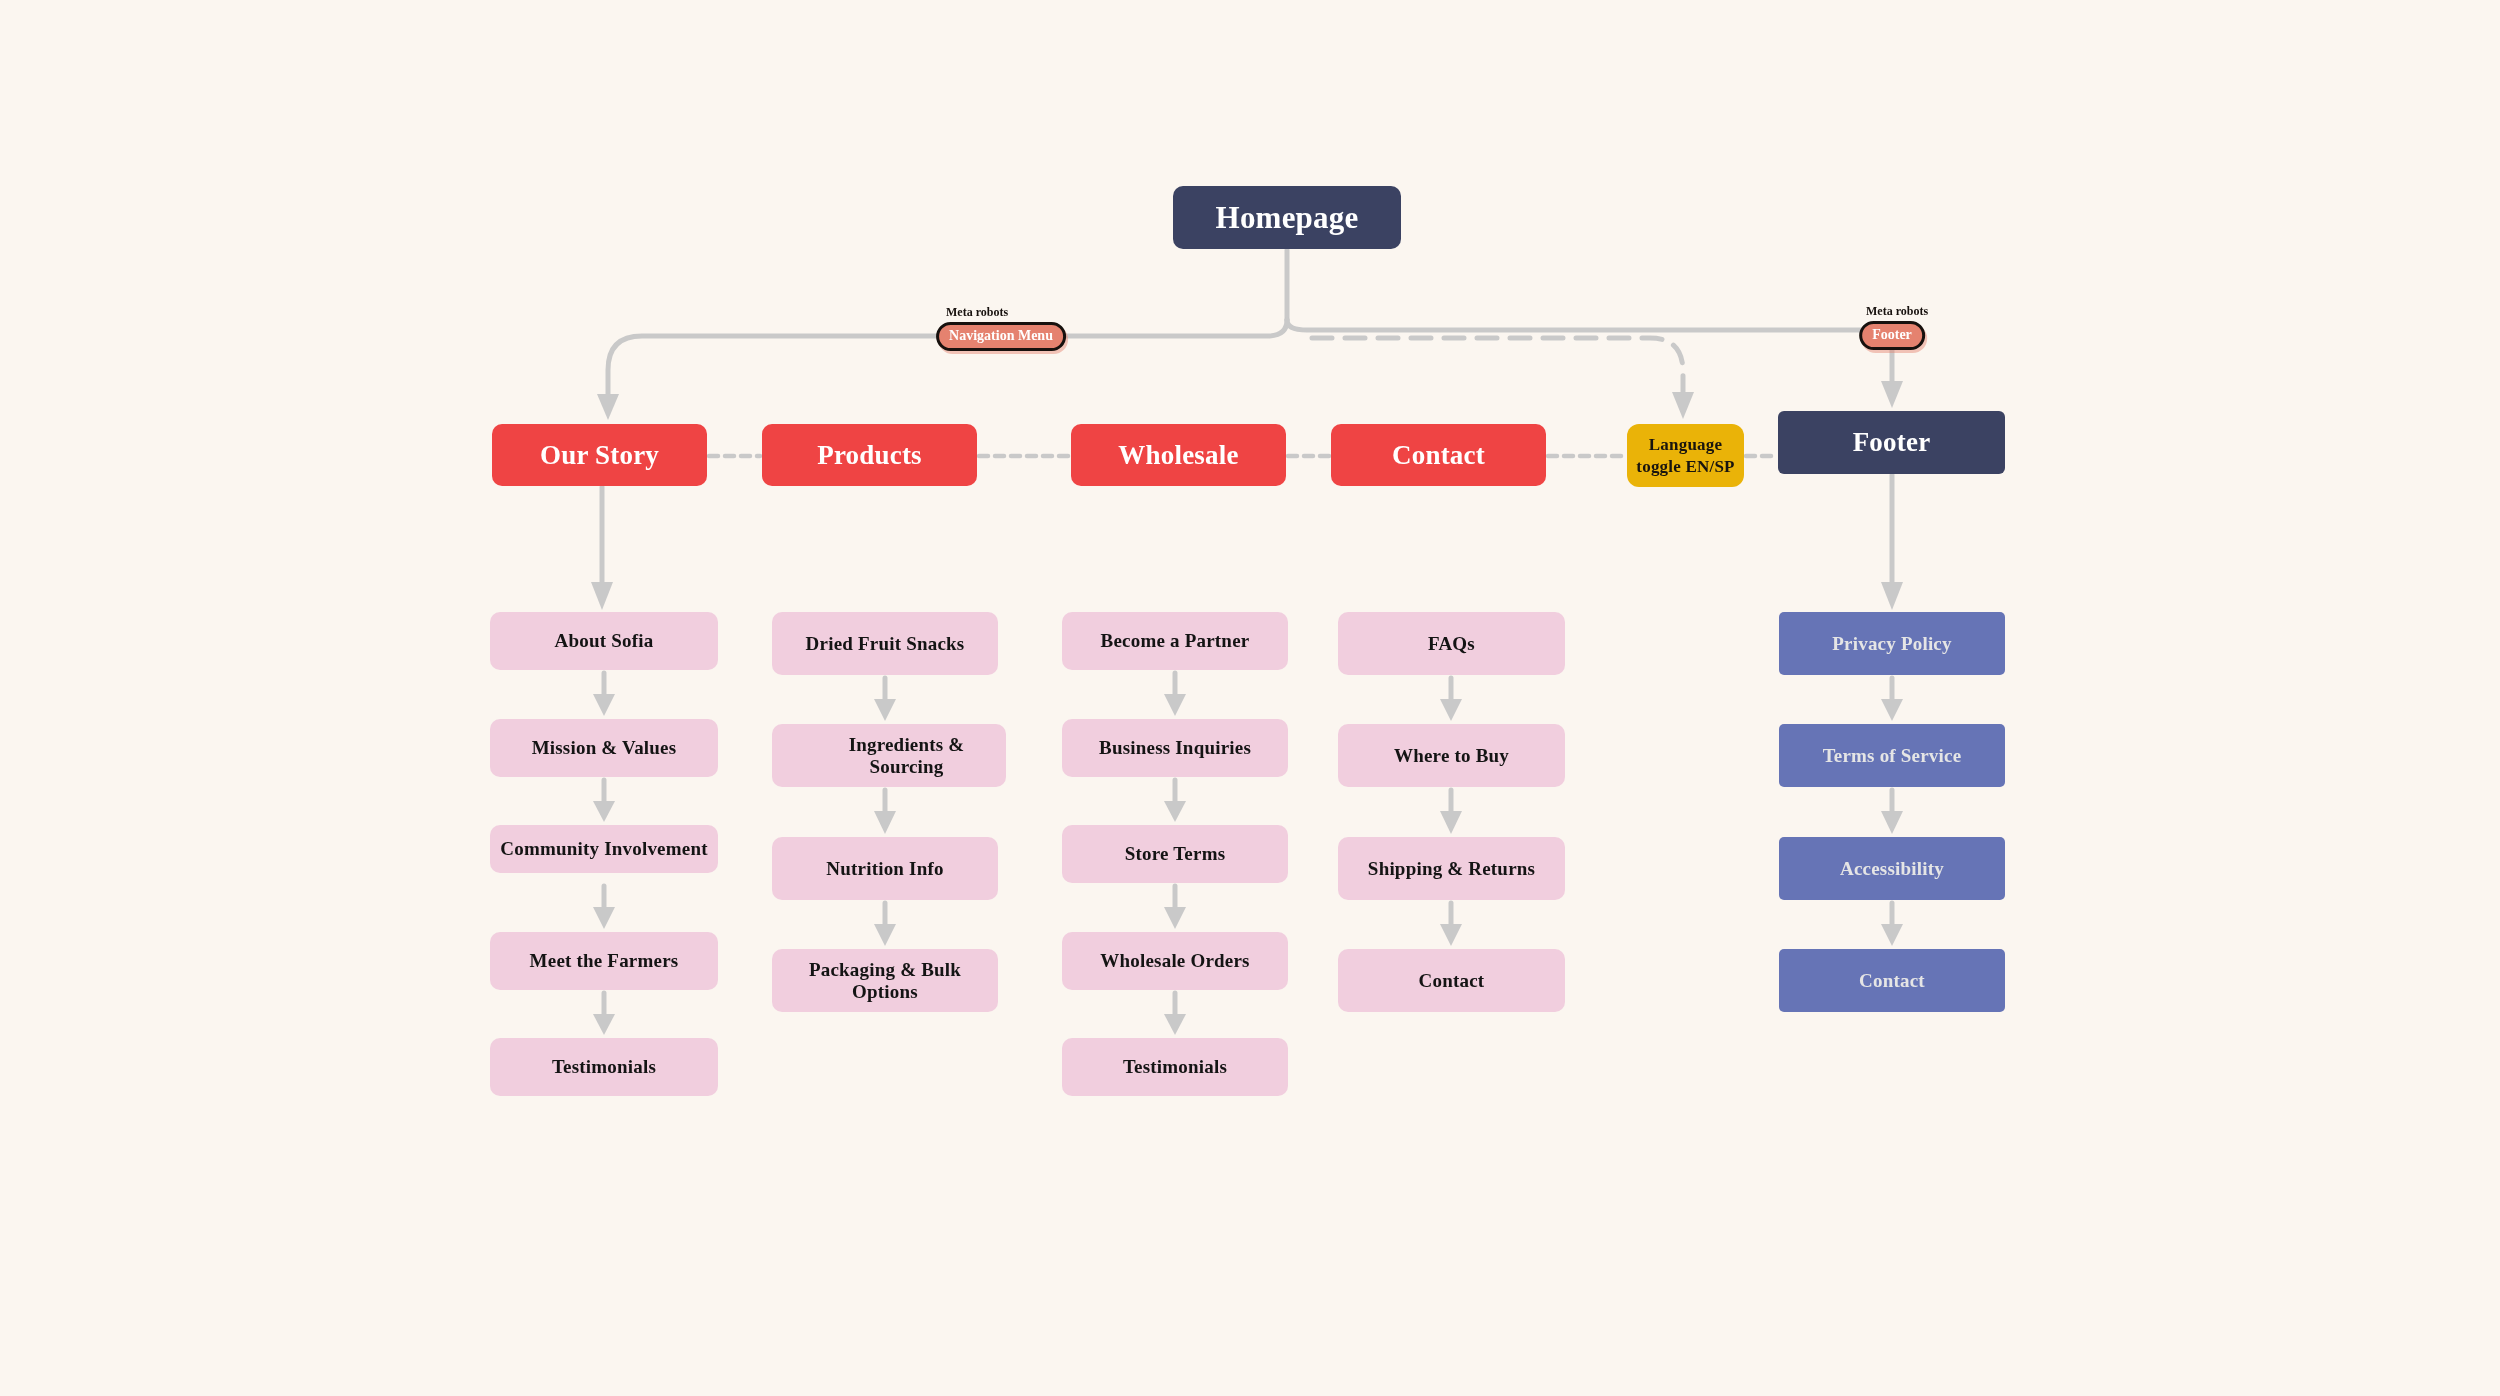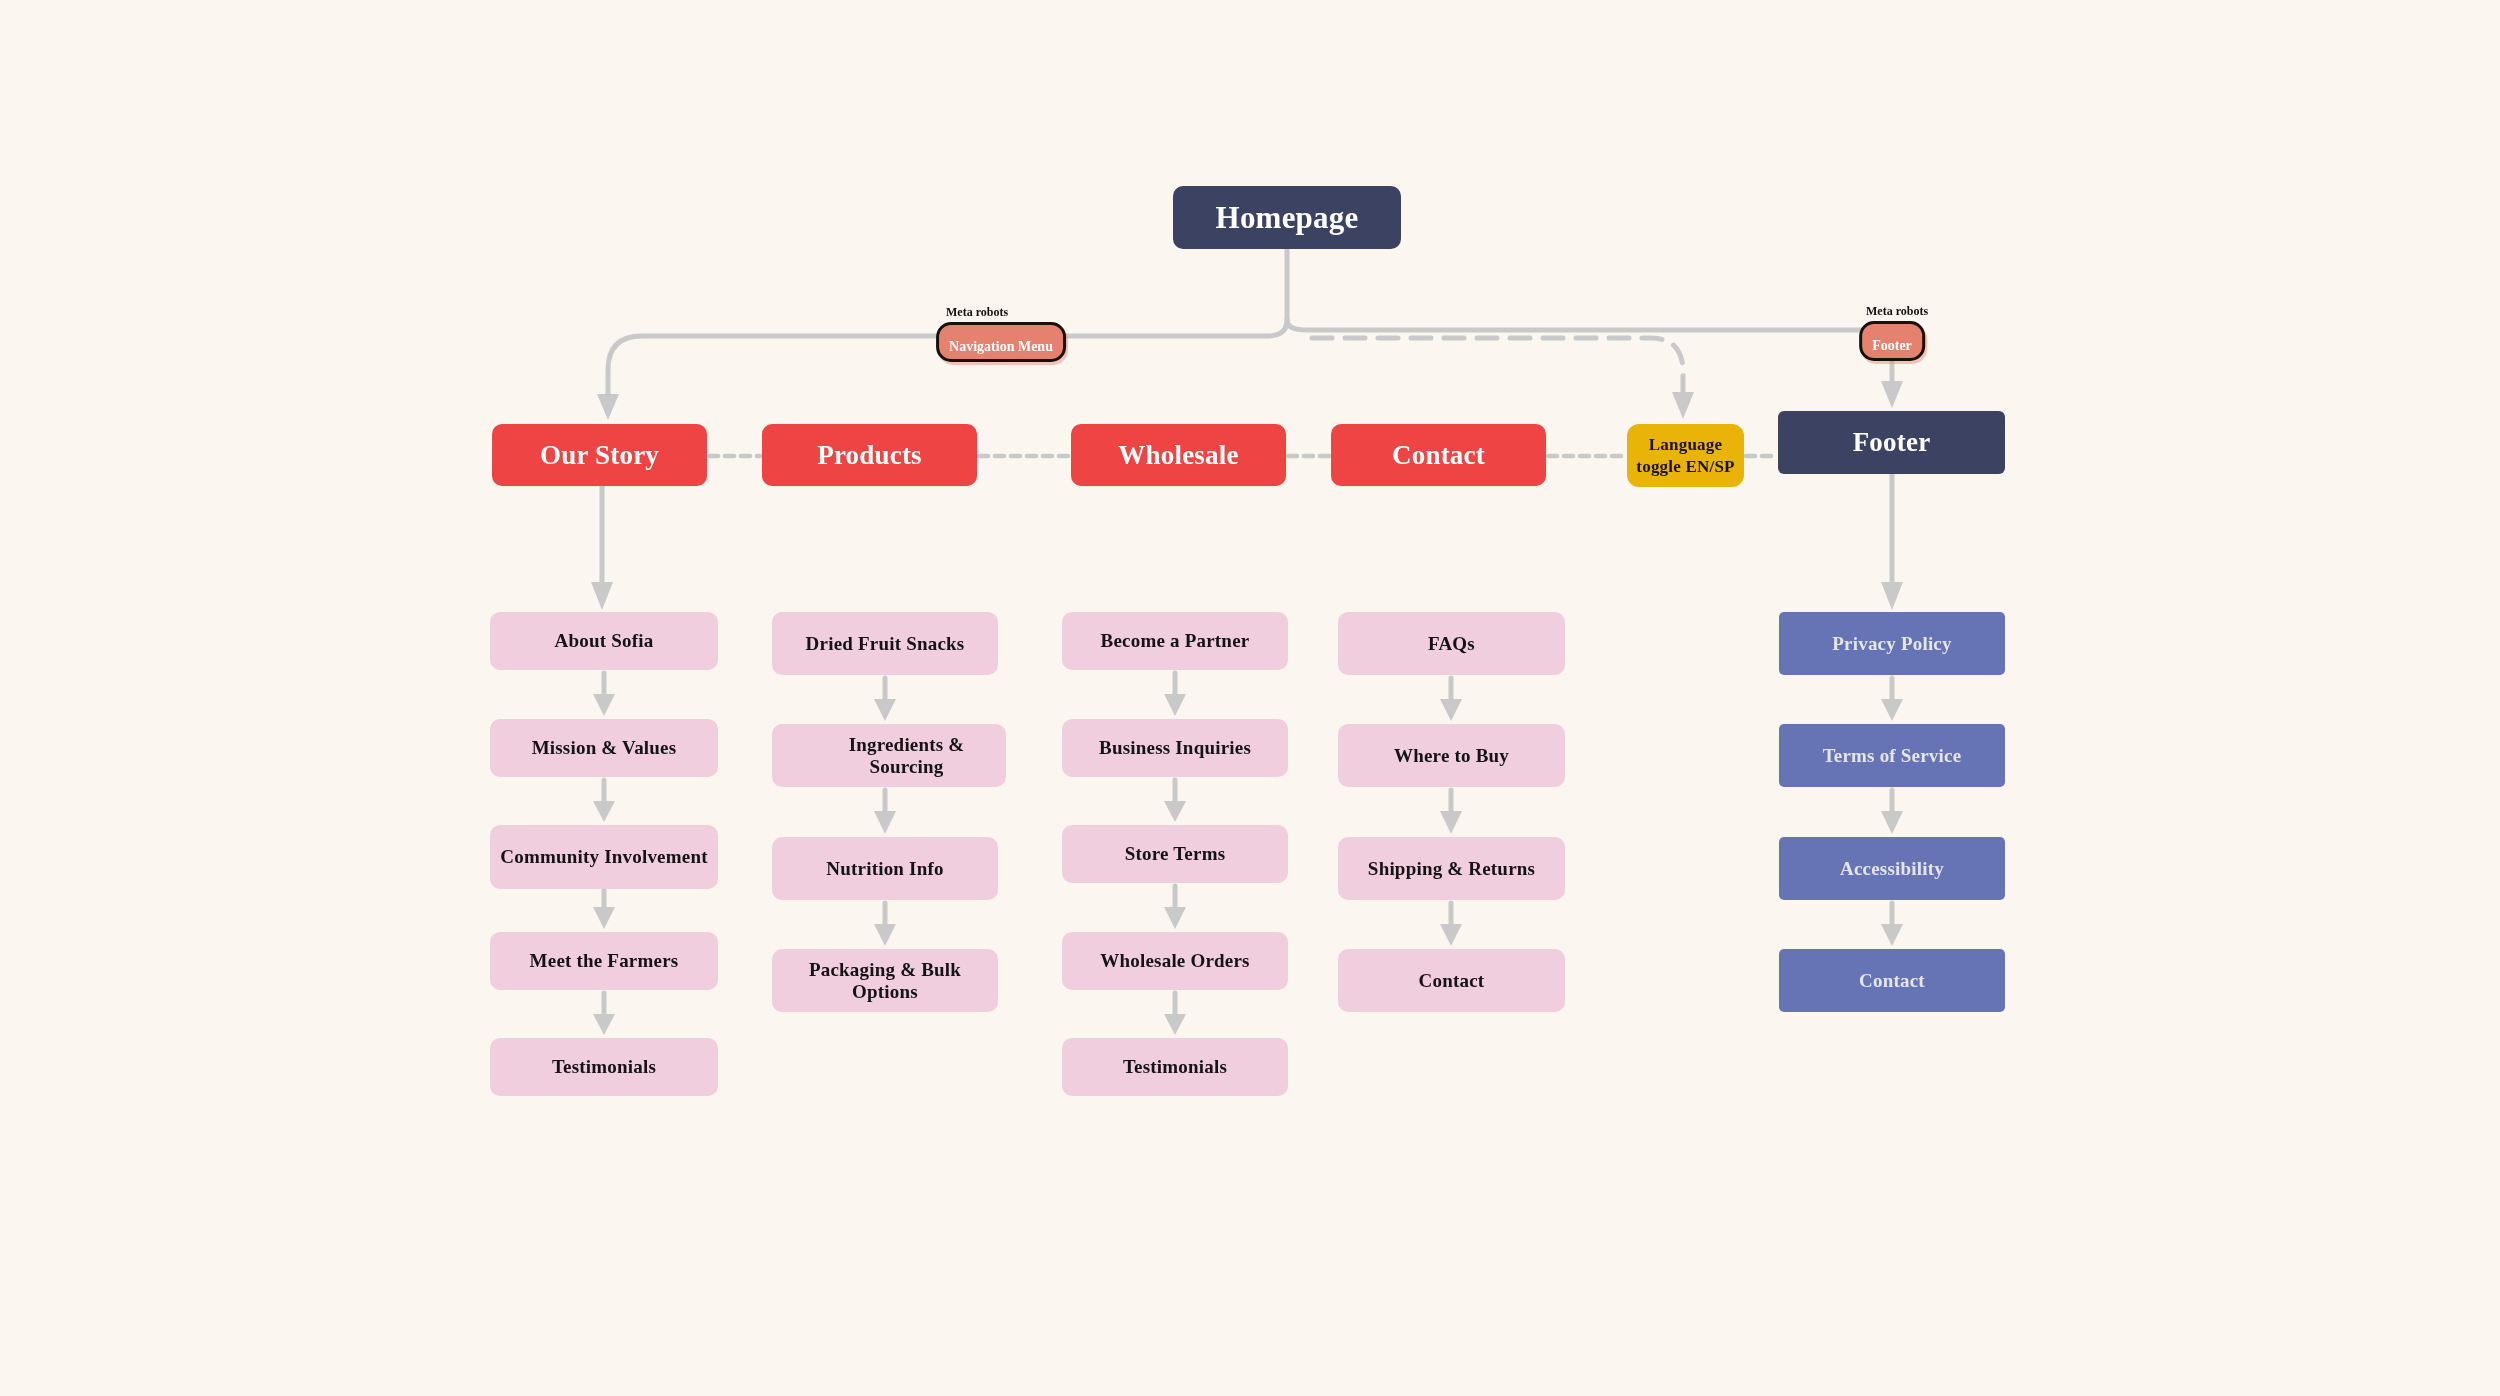--- a/index.html
+++ b/index.html
@@ -43,21 +43,21 @@
   .bluenode{
     background:#6674b6; color:#e5e5e5;
     border-radius:5px; font-size:19px; line-height:1.15;
     padding:4px 10px; font-weight:800;
   }
   .badge{
     position:absolute;
     background:#e5826f; color:#fff;
     border:3px solid #17110e; border-radius:15px;
     font-size:14px; font-weight:800; white-space:nowrap;
-    padding:14px 10px 4px 10px;
+    padding:3px 10px 4px 10px;
     transform:translateX(-50%);
     box-shadow:2px 3px 0 rgba(229,130,111,.45);
     box-sizing:border-box;
   }
   .meta-caption{
     position:absolute;
     color:#17110e; font-size:12px; font-weight:800; white-space:nowrap;
   }
 </style>
 </head>
@@ -129,21 +129,21 @@
 
   <div class="node navnode" style="left:492px; top:424px; width:215px; height:62px;">Our Story</div>
   <div class="node navnode" style="left:762px; top:424px; width:215px; height:62px;">Products</div>
   <div class="node navnode" style="left:1071px; top:424px; width:215px; height:62px;">Wholesale</div>
   <div class="node navnode" style="left:1331px; top:424px; width:215px; height:62px;">Contact</div>
   <div class="node langnode" style="left:1627px; top:424px; width:117px; height:63px;">Language toggle EN/SP</div>
   <div class="node footernode" style="left:1778px; top:411px; width:227px; height:63px;">Footer</div>
 
   <div class="node childnode" style="left:490px; top:612px; width:228px; height:58px;">About Sofia</div>
   <div class="node childnode" style="left:490px; top:719px; width:228px; height:58px;">Mission &amp; Values</div>
-  <div class="node childnode" style="left:490px; top:825px; width:228px; height:64px;">Community Involvement</div>
+  <div class="node childnode" style="left:490px; top:825px; width:228px; height:48px;">Community Involvement</div>
   <div class="node childnode" style="left:490px; top:932px; width:228px; height:58px;">Meet the Farmers</div>
   <div class="node childnode" style="left:490px; top:1038px; width:228px; height:58px;">Testimonials</div>
 
   <div class="node childnode" style="left:772px; top:612px; width:226px; height:63px;">Dried Fruit Snacks</div>
   <div class="node childnode" style="left:772px; top:724px; width:234px; height:63px;padding-left:45px;">Ingredients &amp; Sourcing</div>
   <div class="node childnode" style="left:772px; top:949px; width:226px; height:63px;">Packaging &amp; Bulk Options</div>
   <div class="node childnode" style="left:772px; top:837px; width:226px; height:63px;">Nutrition Info</div>
 
   <div class="node childnode" style="left:1062px; top:612px; width:226px; height:58px;">Become a Partner</div>
   <div class="node childnode" style="left:1062px; top:719px; width:226px; height:58px;">Business Inquiries</div>

